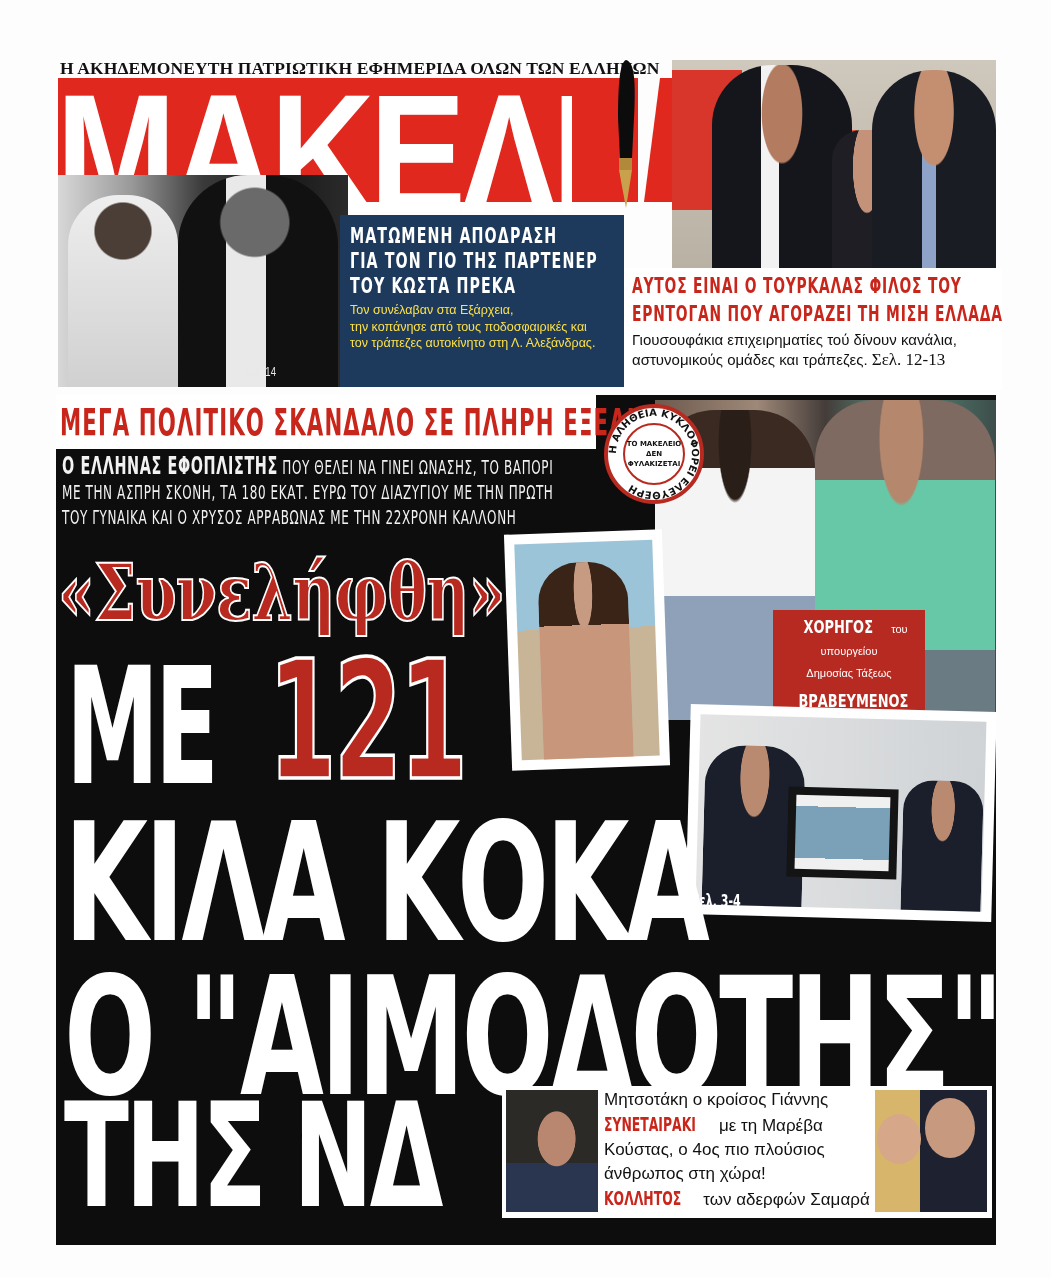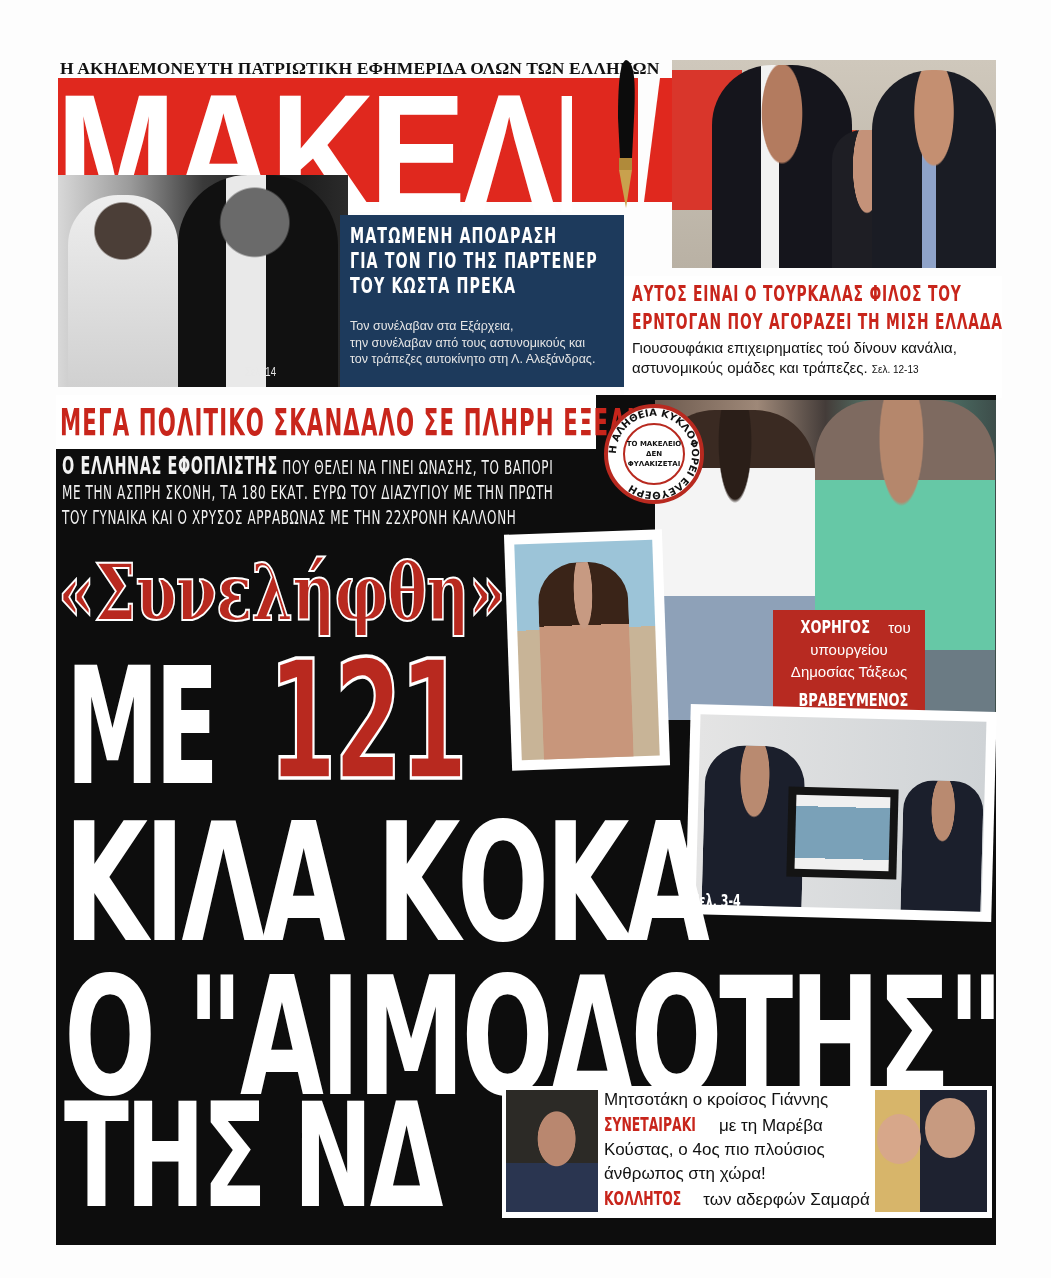--- a/index.html
+++ b/index.html
@@ -18,53 +18,53 @@
 
   
   .photo-wedding { position: absolute; left: 58px; top: 175px; width: 290px; height: 212px; background: linear-gradient(90deg,#d8d8d8 0%,#9a9a9a 25%,#3a3a3a 50%,#1a1a1a 80%,#2b2b2b 100%); overflow: hidden; }
   .photo-wedding .bride { position: absolute; left: 10px; top: 20px; width: 110px; height: 200px; border-radius: 50px 50px 0 0; background: radial-gradient(circle at 50% 18%, #4b3e37 0 16%, transparent 17%), linear-gradient(#eeeeee,#cfcfcf); }
   .photo-wedding .groom { position: absolute; left: 120px; top: 0px; width: 160px; height: 215px; background: radial-gradient(circle at 48% 22%, #6a6a6a 0 18%, transparent 19%), linear-gradient(90deg,#111 0 30%, #e9e9e9 30% 55%, #111 55% 100%); border-radius: 70px 70px 0 0; }
   .sel14 { position: absolute; left: 245px; top: 365px; font-family: "Liberation Sans", sans-serif; font-size: 12px; color: #e8e8e8; transform: scaleX(0.8); transform-origin: left top; }
 
   
   .blue-box { position: absolute; left: 340px; top: 215px; width: 284px; height: 172px; background: #1d3a5c; padding: 8px 10px 0 10px; }
   .blue-head { font-family: "DejaVu Sans Condensed","DejaVu Sans", sans-serif; font-weight: bold; font-size: 22px; line-height: 25px; color: #ffffff; letter-spacing: 1.5px; transform: scaleX(0.72); transform-origin: left top; width: 380px; white-space: nowrap; }
-  .blue-body { margin-top: 20px; font-size: 12.5px; line-height: 16.5px; color: #e5e5e5; white-space: nowrap; }
+  .blue-body { margin-top: 4px; font-size: 12.5px; line-height: 16.5px; color: #fde047; white-space: nowrap; }
 
   
   .photo-erdogan { position: absolute; left: 672px; top: 60px; width: 324px; height: 208px; background: linear-gradient(#cfc8bc,#b9b1a4); overflow: hidden; }
   .photo-erdogan .flag { position: absolute; left: 0; top: 10px; width: 70px; height: 140px; background: #d9362b; }
   .photo-erdogan .sign { position: absolute; left: 110px; top: 70px; width: 75px; height: 30px; background: #e2563b; }
   .photo-erdogan .p1 { position: absolute; left: 40px; top: 5px; width: 140px; height: 220px; background: radial-gradient(ellipse at 50% 22%, #b37b5f 0 20%, transparent 21%), linear-gradient(90deg,#15151c 0 35%, #f2f2f2 35% 48%, #15151c 48% 100%); border-radius: 60px 60px 0 0; }
   .photo-erdogan .p2 { position: absolute; left: 160px; top: 70px; width: 70px; height: 150px; background: radial-gradient(ellipse at 50% 25%, #c49279 0 28%, transparent 29%), #1e1e24; border-radius: 30px 30px 0 0; }
   .photo-erdogan .p3 { position: absolute; left: 200px; top: 10px; width: 124px; height: 210px; background: radial-gradient(ellipse at 50% 20%, #c48f71 0 22%, transparent 23%), linear-gradient(90deg,#1a1c24 0 40%, #8fa3c9 40% 52%, #1a1c24 52% 100%); border-radius: 60px 60px 0 0; }
 
-  .erd-box { position: absolute; left: 624px; top: 276px; width: 378px; height: 122px; background: #ffffff; padding: 4px 10px 0 8px; }
+  .erd-box { position: absolute; left: 624px; top: 268px; width: 378px; height: 122px; background: #ffffff; padding: 4px 10px 0 8px; }
   .erd-head { font-family: "DejaVu Sans", sans-serif; font-weight: bold; font-size: 21px; line-height: 28px; color: #c8251b; letter-spacing: 1.2px; transform: scaleX(0.66); transform-origin: left top; width: 560px; white-space: nowrap; }
   .erd-body { margin-top: 2px; font-size: 15px; line-height: 20px; color: #111; white-space: nowrap; }
-  .erd-body .sel { font-size: 10px; }
+  .erd-body .sel { font-size: 17px; font-family: Liberation Serif, serif; }
 
   
   .main-panel { position: absolute; left: 56px; top: 395px; width: 940px; height: 850px; background: #0d0d0d; }
   .scandal-strip { position: absolute; left: 56px; top: 395px; width: 540px; height: 54px; background: #ffffff; }
   .scandal-head { position: absolute; left: 60px; top: 398px; font-family: "DejaVu Sans", sans-serif; font-weight: bold; font-size: 38px; line-height: 48px; color: #c8251b; letter-spacing: 2px; transform: scaleX(0.56); transform-origin: left top; white-space: nowrap; }
 
   .sub-head { position: absolute; left: 62px; top: 454px; width: 640px; font-family: "DejaVu Sans", sans-serif; font-size: 20px; line-height: 25px; color: #f2f2f2; letter-spacing: 1px; transform: scaleX(0.6); transform-origin: left top; white-space: nowrap; }
   .sub-head .lead { font-weight: bold; font-size: 24px; }
   .sub-line { display: block; }
 
   .stamp { position: absolute; left: 592px; top: 400px; width: 126px; height: 104px; }
 
   .photo-couple { position: absolute; left: 655px; top: 400px; width: 341px; height: 320px; background: linear-gradient(90deg,#6d5a4e 0%,#9e8878 30%,#443c39 50%,#5b8f7e 70%,#3d4d4a 100%); overflow: hidden; }
   .photo-couple .woman { position: absolute; left: 0px; top: 10px; width: 160px; height: 320px; background: radial-gradient(ellipse at 50% 10%, #2a1e18 0 14%, transparent 15%), linear-gradient(#3a2a22 0 18%, #f4f4f4 18% 58%, #8ea1b8 58% 100%); border-radius: 60px 60px 0 0; }
   .photo-couple .man { position: absolute; left: 160px; top: 0px; width: 180px; height: 320px; background: radial-gradient(ellipse at 48% 12%, #b5876c 0 16%, transparent 17%), linear-gradient(#7e6a60 0 25%, #66c8a6 25% 78%, #6b7b84 78% 100%); border-radius: 60px 60px 0 0; }
 
   .red-box { position: absolute; left: 773px; top: 610px; width: 152px; height: 198px; background: #b72a21; padding: 6px 4px 0 4px; text-align: center; color: #ffffff; }
   .red-box .kw { font-family: "DejaVu Sans", sans-serif; font-weight: bold; font-size: 18px; display: inline-block; transform: scaleX(0.72); }
-  .red-box .txt { font-size: 15px; line-height: 22px; }
+  .red-box .txt { font-size: 11px; line-height: 22px; }
 
   .photo-bikini { position: absolute; left: 508px; top: 532px; width: 158px; height: 236px; background: #ffffff; padding: 10px; transform: rotate(-2deg); }
   .photo-bikini .in { width: 100%; height: 100%; background: linear-gradient(#9cc4d8 0 40%, #c8b497 40% 100%); position: relative; overflow: hidden; }
   .photo-bikini .girl { position: absolute; left: 22px; top: 20px; width: 90px; height: 210px; background: radial-gradient(ellipse at 50% 14%, #c79a82 0 14%, transparent 15%), linear-gradient(#3a2418 0 30%, #c8967b 30% 100%); border-radius: 40px 40px 10px 10px; }
 
   .photo-award { position: absolute; left: 688px; top: 708px; width: 306px; height: 210px; background: #ffffff; padding: 10px; transform: rotate(1.5deg); }
   .photo-award .in { width: 100%; height: 100%; background: linear-gradient(90deg,#e4e4e4,#cfd3d6); position: relative; overflow: hidden; }
   .photo-award .p1 { position: absolute; left: 6px; top: 30px; width: 100px; height: 170px; background: radial-gradient(ellipse at 50% 18%, #b98a70 0 20%, transparent 21%), #1b1f2c; border-radius: 40px 40px 0 0; }
   .photo-award .frame { position: absolute; left: 90px; top: 70px; width: 110px; height: 90px; background: #141414; padding: 8px; }
   .photo-award .frame div { width: 100%; height: 100%; background: linear-gradient(#f0f0f0 0 15%, #7aa1b8 15% 85%, #f0f0f0 85%); }
@@ -111,21 +111,21 @@
   <div class="sel14">Σελ. 14</div>
 
   <div class="blue-box">
     <div class="blue-head">
       <div>ΜΑΤΩΜΕΝΗ ΑΠΟΔΡΑΣΗ</div>
       <div>ΓΙΑ ΤΟΝ ΓΙΟ ΤΗΣ ΠΑΡΤΕΝΕΡ</div>
       <div>ΤΟΥ ΚΩΣΤΑ ΠΡΕΚΑ</div>
     </div>
     <div class="blue-body">
       <div>Τον συνέλαβαν στα Εξάρχεια,</div>
-      <div>την συνέλαβαν από τους αστυνομικούς και</div>
+      <div>την κοπάνησε από τους ποδοσφαιρικές και</div>
       <div>τον τράπεζες αυτοκίνητο στη Λ. Αλεξάνδρας.</div>
     </div>
   </div>
 
   <div class="photo-erdogan">
     <div class="flag"></div>
     <div class="sign"></div>
     <div class="p1"></div>
     <div class="p2"></div>
     <div class="p3"></div>

